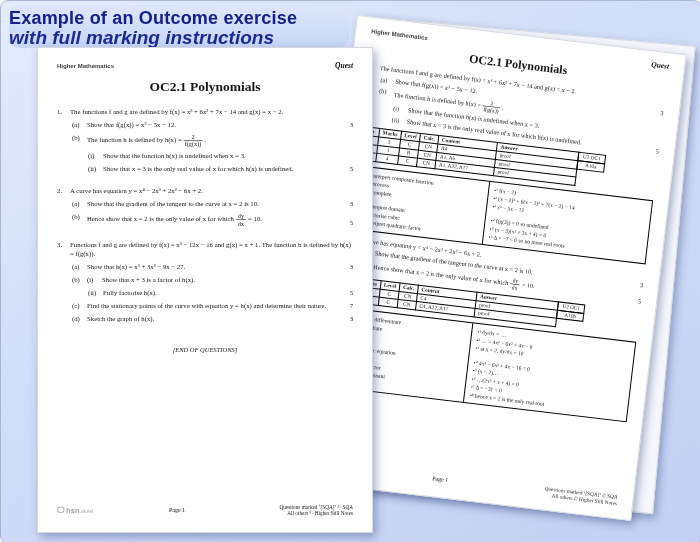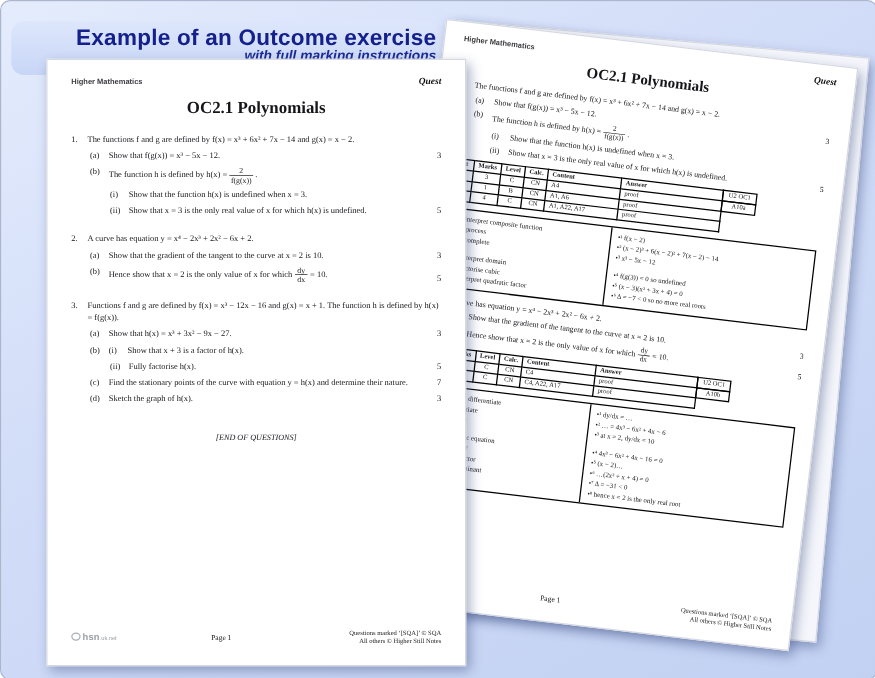--- a/index.html
+++ b/index.html
@@ -4,26 +4,26 @@
 <style>
   html,body{margin:0;padding:0;background:#ffffff;}
   #stage{
     position:relative;width:700px;height:542px;overflow:hidden;
     border:1px solid #aab6d0;border-radius:8px;
     background:linear-gradient(150deg,#e4ecfc 0%,#d2ddf8 40%,#c2d1f2 100%);
     font-family:"Liberation Serif","DejaVu Serif",serif;
   }
   
   .banner{
-    position:absolute;left:8px;top:16px;width:340px;height:43px;z-index:1;
-    border-radius:10px;text-align:right;
+    position:absolute;left:8px;top:4px;width:340px;height:43px;z-index:1;
+    border-radius:10px;text-align:left;
     background:linear-gradient(180deg,#dde6fb,#c8d6f6);
   }
   .banner-title{font-family:"Liberation Sans","DejaVu Sans",sans-serif;font-weight:bold;font-size:18px;color:#14208c;margin-top:3px;letter-spacing:.2px;}
-  .banner-subtitle{font-family:"Liberation Sans","DejaVu Sans",sans-serif;font-weight:bold;font-style:italic;font-size:11px;color:#1b2a96;margin-top:-2px;}
+  .banner-subtitle{font-family:"Liberation Sans","DejaVu Sans",sans-serif;font-weight:bold;font-style:italic;font-size:19px;color:#1b2a96;margin-top:-2px;}
   
   .page{position:absolute;background:#ffffff;overflow:hidden;border:1px solid #d6d9e2;
         box-shadow:3px 4px 9px rgba(60,78,130,.45);}
   #page-back{left:364px;top:15px;width:330px;height:468px;z-index:2;
         transform:rotate(5.2deg);transform-origin:top left;background:#f4f6fb;}
   #page-right{left:356px;top:14px;width:330px;height:468px;z-index:3;
         transform:rotate(6.8deg);transform-origin:top left;}
   #page-left{left:36px;top:46px;width:334px;height:484px;z-index:4;}
   .inner{transform:scale(.5);transform-origin:0 0;position:relative;color:#15151a;}
   .lp-inner{width:668px;height:968px;padding:26px 38px 0 38px;box-sizing:border-box;}

